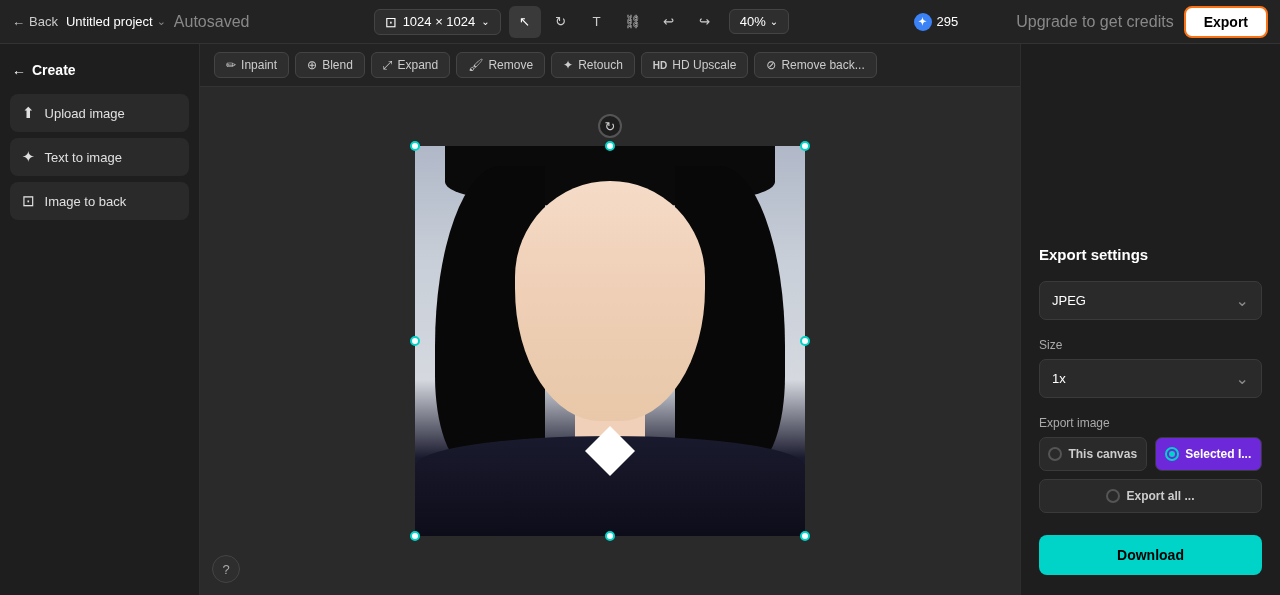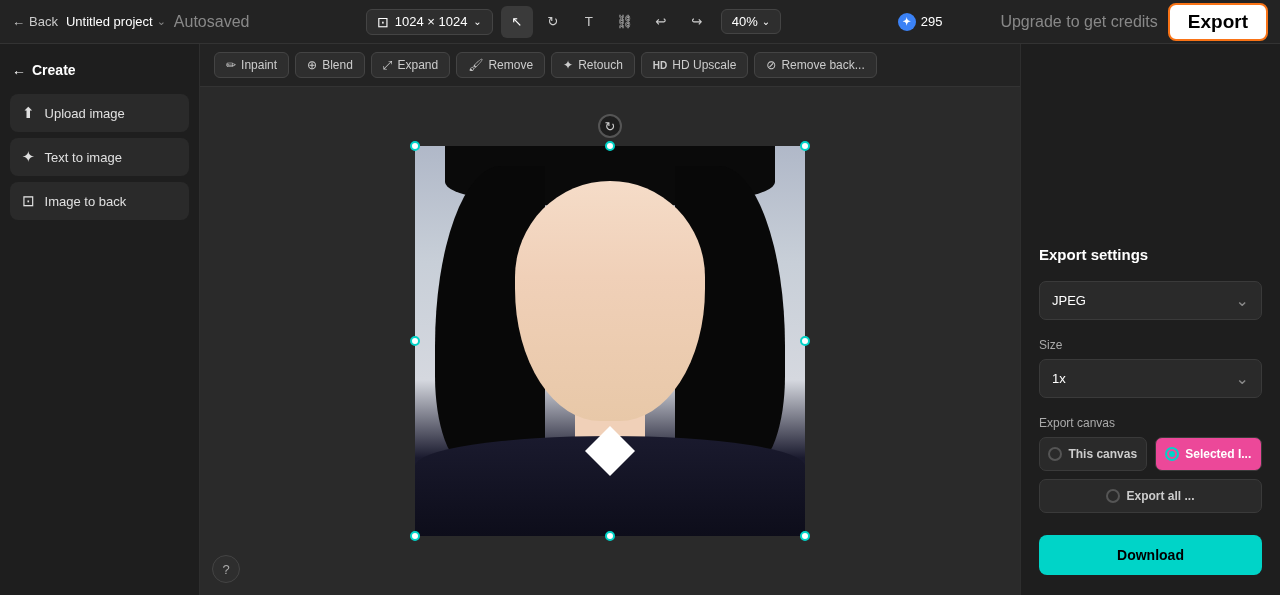--- a/index.html
+++ b/index.html
@@ -136,21 +136,21 @@
       text-decoration: none;
       padding-left: 48px;
     }
     .export-btn {
       background: #fff;
       color: #000;
       border: 2px solid #f97316;
       border-radius: 8px;
       padding: 6px 18px;
       font-weight: 600;
-      font-size: 19px;
+      font-size: 14px;
       cursor: pointer;
     }
 
     
     .main-layout {
       display: flex;
       flex: 1;
       overflow: hidden;
     }
 
@@ -334,21 +334,21 @@
       font-size: 12px;
       text-align: center;
       cursor: pointer;
       display: flex;
       align-items: center;
       justify-content: center;
       gap: 6px;
     }
     .export-option-btn.selected {
       border: 1px solid #3a3a3a;
-      background: #ec4899;
+      background: #6d28d9;
       color: #fff;
     }
     .radio-dot {
       width: 14px;
       height: 14px;
       border-radius: 50%;
       border: 2px solid #00d4c8;
       display: flex;
       align-items: center;
       justify-content: center;
@@ -612,21 +612,21 @@
 
     <div>
       <div class="export-field-label">Size</div>
       <div class="export-select">
         <span>1x</span>
         <span style="font-size:16px;color:#888;">⌄</span>
       </div>
     </div>
 
     <div>
-      <div class="export-field-label">Export canvas</div>
+      <div class="export-field-label">Export image</div>
       <div class="export-option-group">
         <div class="export-option-row">
           <div class="export-option-btn">
             <div class="radio-empty"></div>
             <span>This canvas</span>
           </div>
           <div class="export-option-btn selected">
             <div class="radio-dot">
               <div class="radio-dot-inner"></div>
             </div>

